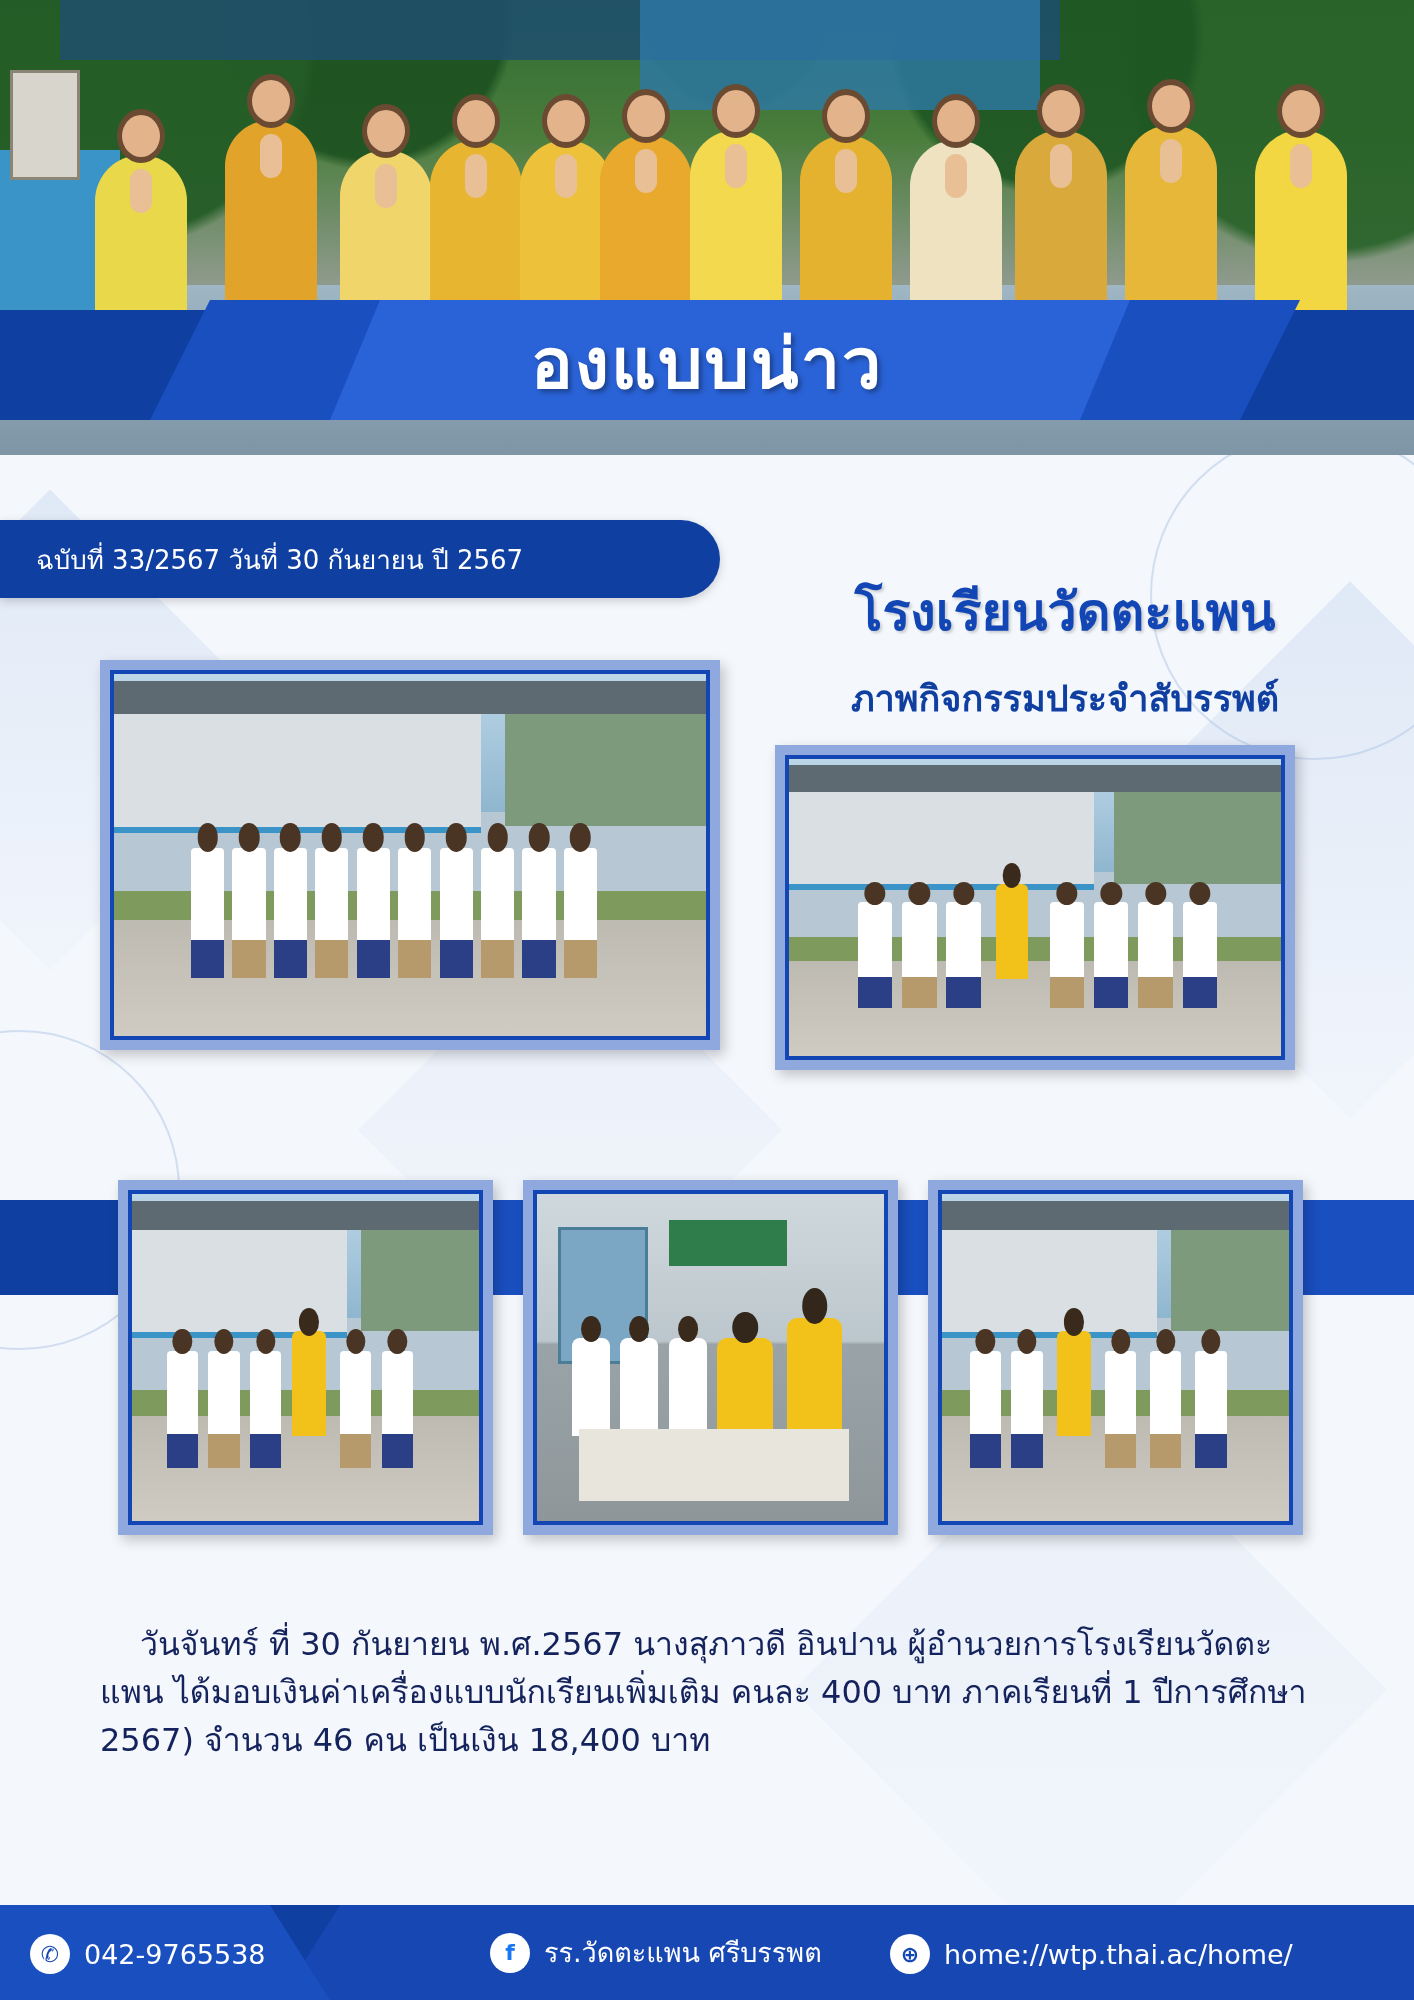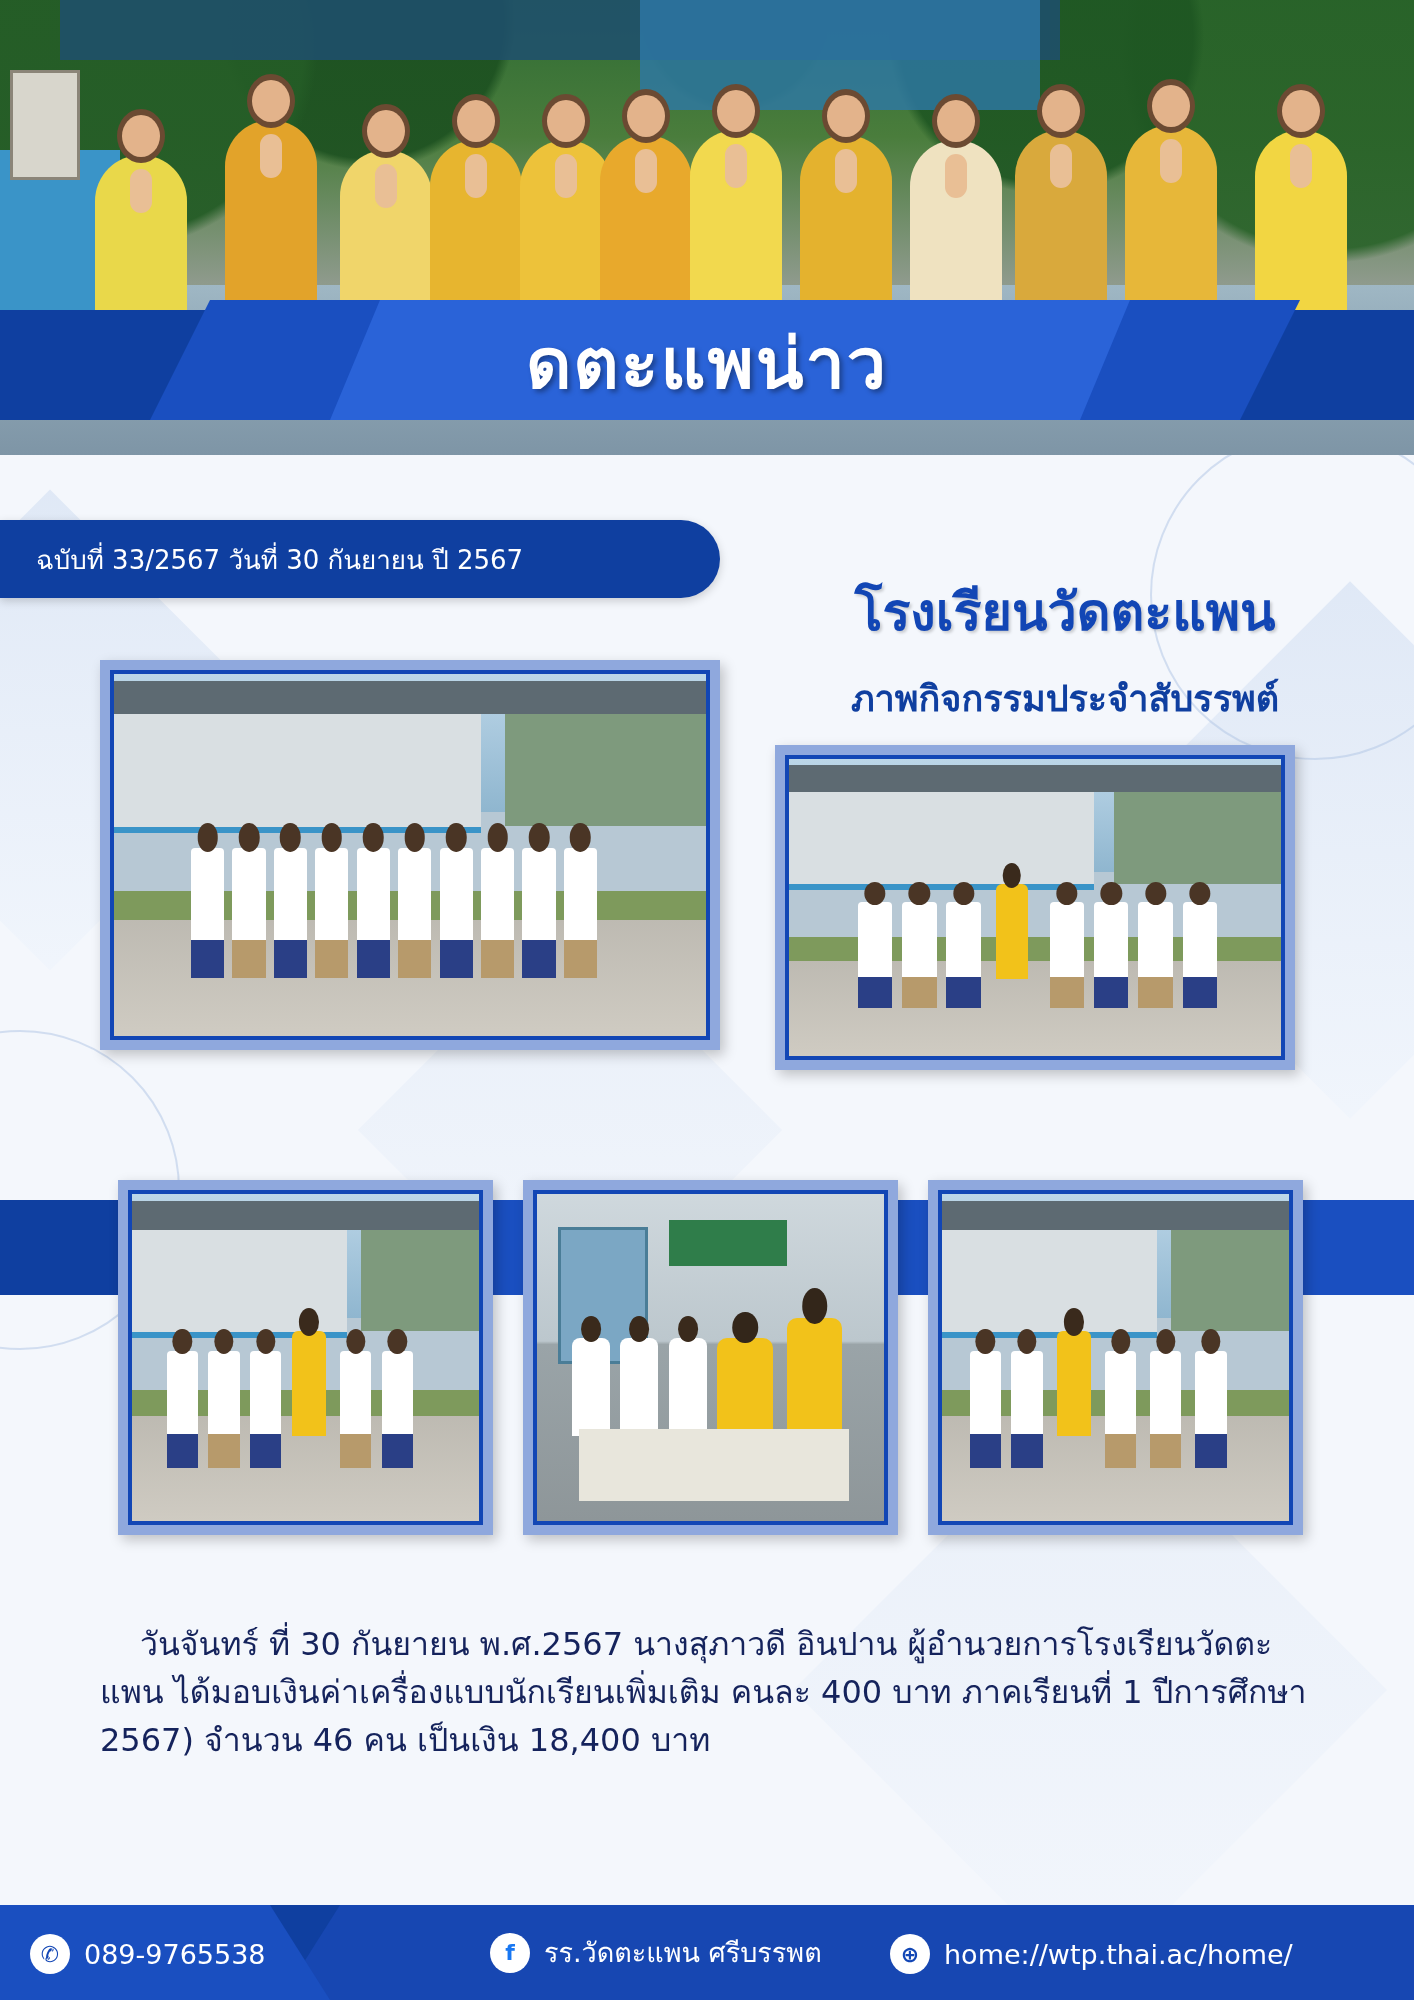--- a/index.html
+++ b/index.html
@@ -324,21 +324,21 @@
         <div class="head"></div>
         <div class="face"></div>
         <div class="hands"></div>
       </div>
   </div>
 
   <div class="banner-wrap">
     <div class="banner-dark"></div>
     <div class="banner-mid"></div>
     <div class="banner-light"></div>
-    <div class="banner-title">ดตะแพน่าว</div>
+    <div class="banner-title">องแบบน่าว</div>
   </div>
 
   <div class="issue-pill">
     <span>ฉบับที่ 33/2567 วันที่ 30 กันยายน ปี 2567</span>
   </div>
 
   <div class="school-name">โรงเรียนวัดตะแพน</div>
   <div class="school-sub">ภาพกิจกรรมประจำสับรรพต์</div>
 
   <div class="frame" style="left:100px; top:660px; width:620px; height:390px;">
@@ -438,21 +438,21 @@
     <p>วันจันทร์ ที่ 30 กันยายน พ.ศ.2567 นางสุภาวดี อินปาน ผู้อำนวยการโรงเรียนวัดตะแพน ได้มอบเงินค่าเครื่องแบบนักเรียนเพิ่มเติม คนละ 400 บาท ภาคเรียนที่ 1 ปีการศึกษา 2567) จำนวน 46 คน เป็นเงิน 18,400 บาท</p>
   </div>
 
   <div class="footer">
     <div class="f-dark"></div>
     <div class="f-mid"></div>
     <div class="f-light"></div>
 
     <div class="f-item" style="left:30px;">
       <span class="f-ico">✆</span>
-      <span>089-9765538</span>
+      <span>042-9765538</span>
     </div>
 
     <div class="f-item" style="left:490px;">
       <span class="f-ico fb">f</span>
       <span>รร.วัดตะแพน ศรีบรรพต</span>
     </div>
 
     <div class="f-item" style="left:890px;">
       <span class="f-ico">⊕</span>
       <span>home://wtp.thai.ac/home/</span>

